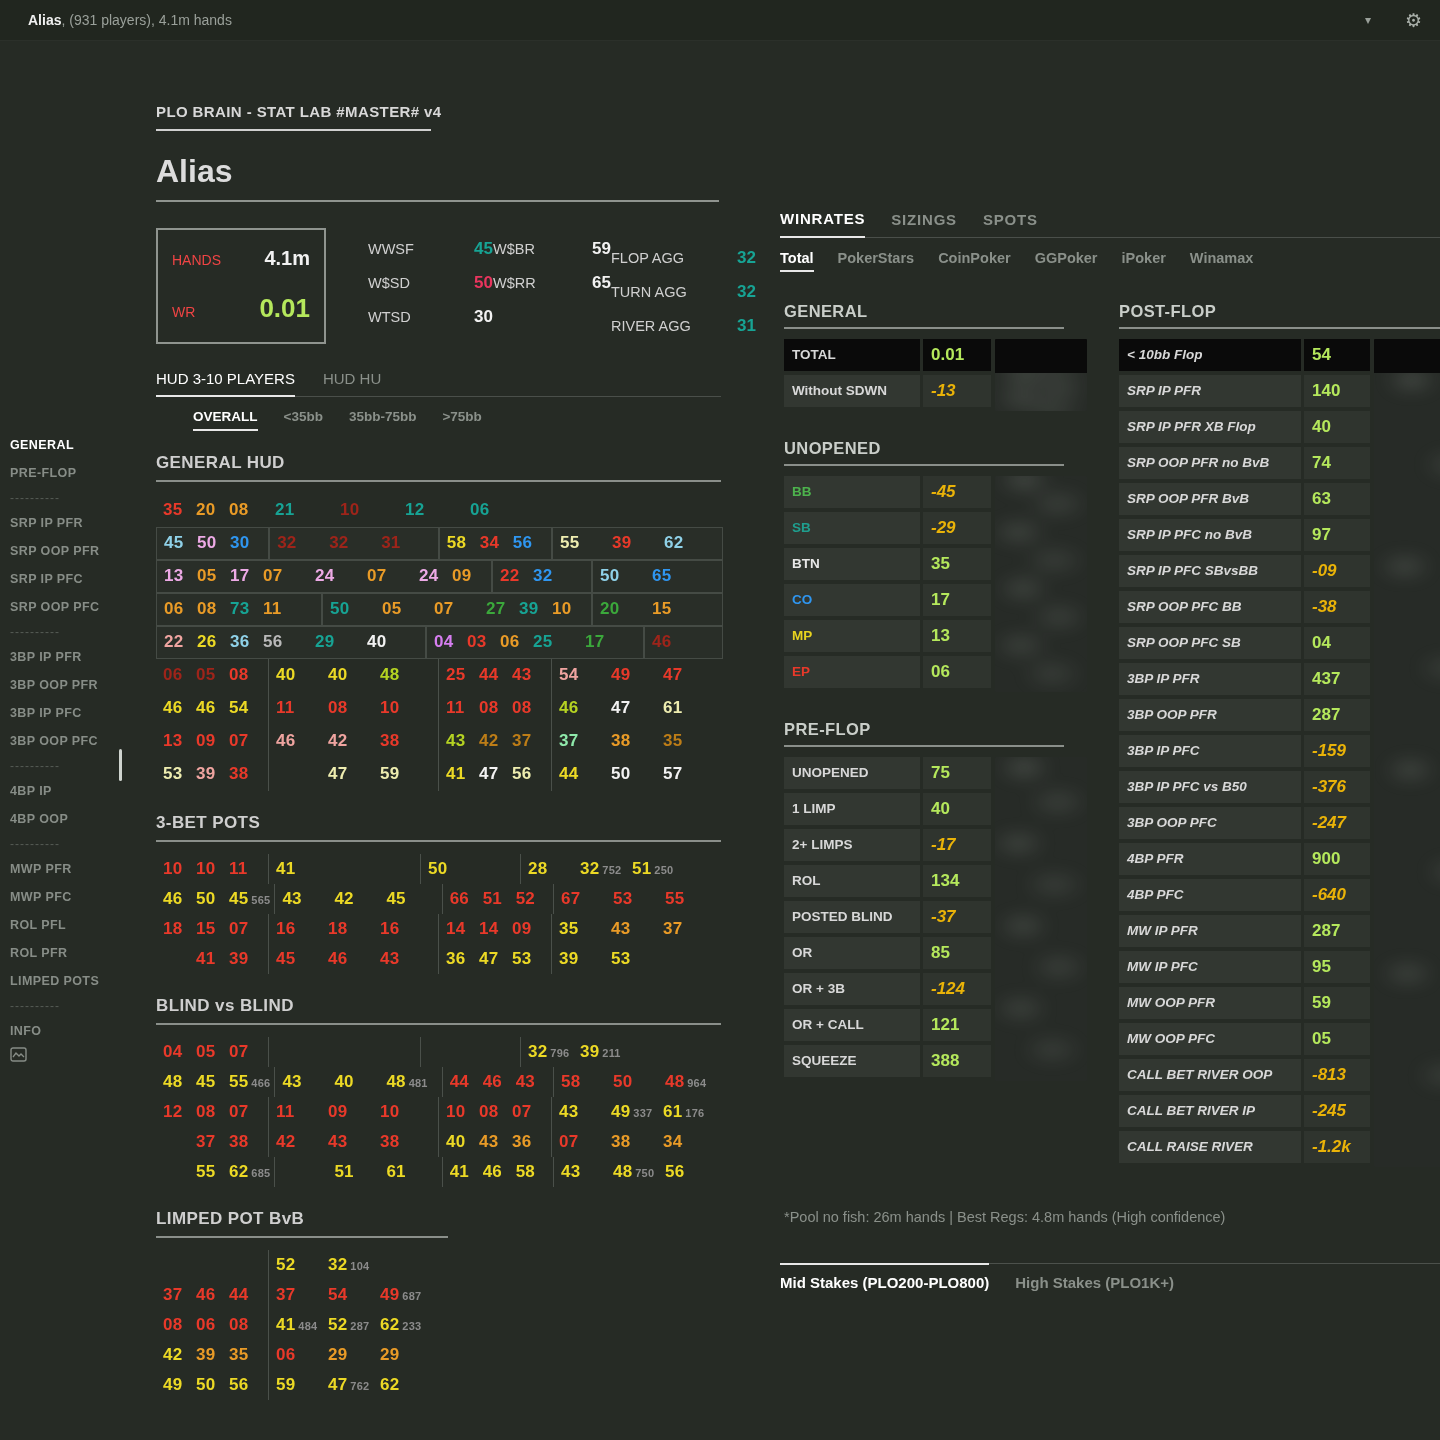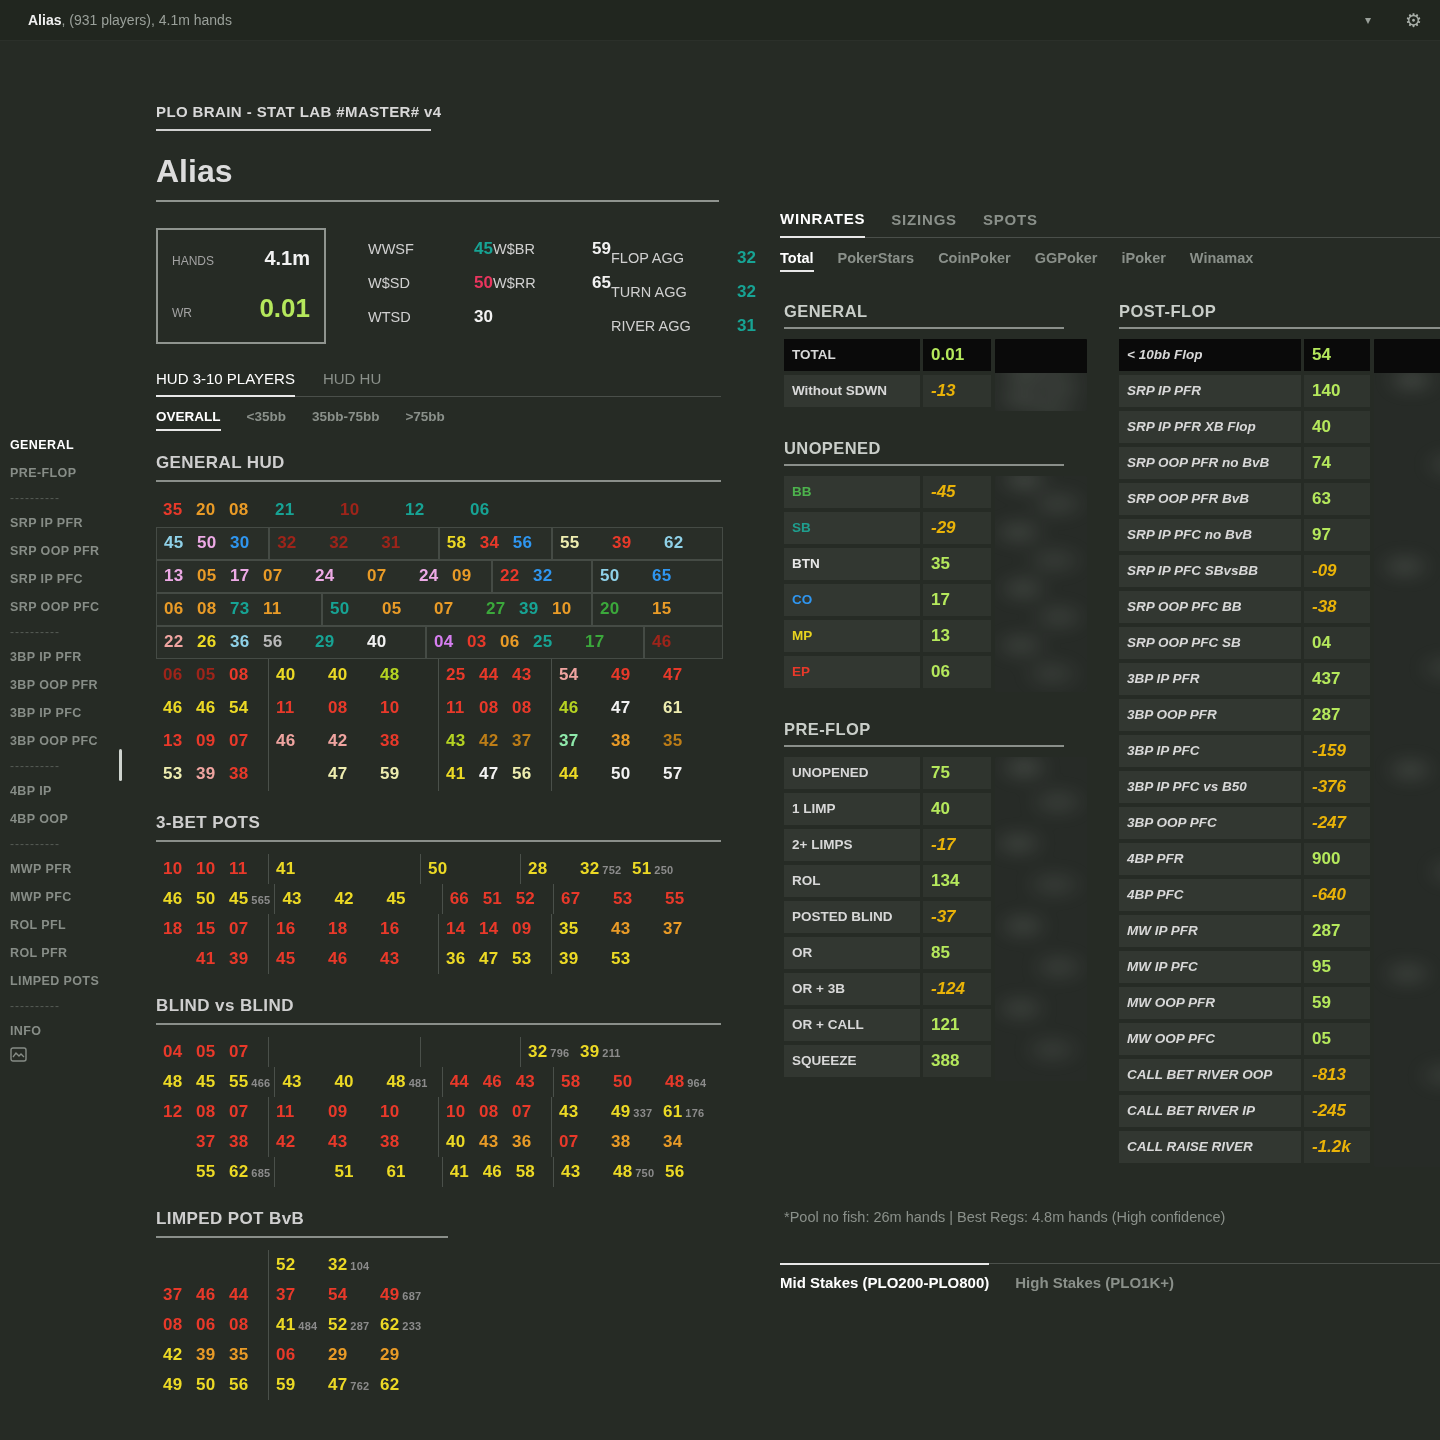--- a/index.html
+++ b/index.html
@@ -27,34 +27,34 @@
   
   .main{width:600px;flex:0 0 600px;padding:20px 0 0 35px;}
   .brand{font-size:15px;font-weight:bold;color:#d8d8d8;letter-spacing:.4px;padding-bottom:9px;
          border-bottom:2px solid #d0d0d0;width:275px;white-space:nowrap;}
   .player{font-size:32px;font-weight:bold;color:#dcdcdc;margin-top:22px;padding-bottom:10px;
           border-bottom:2px solid #8f948f;width:563px;}
   .toprow{display:flex;margin-top:26px;}
   .statsbox{border:2px solid #8f948f;width:152px;height:100px;padding:6px 14px;display:flex;
             flex-direction:column;justify-content:space-around;}
   .statsbox .line{display:flex;justify-content:space-between;align-items:baseline;}
-  .statsbox .lbl{color:#a3a3a3;font-size:12px;}
+  .statsbox .lbl{color:#ef4444;font-size:14px;}
   .statsbox .v-hands{color:#f2f2f2;font-size:20px;font-weight:bold;}
   .statsbox .v-wr{color:#b5e85c;font-size:26px;font-weight:bold;}
   .quick{display:flex;margin-left:42px;padding-top:4px;}
   .qcol{display:flex;flex-direction:column;}
   .qcol.c1{width:125px;} .qcol.c2{width:118px;} .qcol.c3{width:145px;margin-top:9px;}
   .qrow{display:flex;justify-content:space-between;height:34px;align-items:center;}
   .qlbl{color:#d0d0d0;font-size:14.5px;font-weight:normal;white-space:nowrap;}
   .qval{font-size:17px;font-weight:bold;margin-left:10px;}
   
   .hudtabs{display:flex;margin-top:26px;border-bottom:1px solid #4a4f4a;width:565px;}
   .htab{font-size:15px;font-weight:normal;color:#8a908a;padding:0 0 8px 0;margin-right:28px;cursor:pointer;}
   .htab.active{color:#ffffff;border-bottom:2px solid #e8e8e8;margin-bottom:-1px;}
-  .subtabs{display:flex;margin-top:12px;width:565px;}
+  .subtabs{display:flex;margin-top:12px;width:565px;margin-left:37px;}
   .stab{font-size:13.5px;font-weight:bold;color:#8a908a;margin-right:26px;padding-bottom:5px;cursor:pointer;}
   .stab.active{color:#ffffff;border-bottom:2px solid #e8e8e8;}
   
   .hudsec{margin-top:22px;width:567px;}
   .hudsec h3{margin:0;font-size:17px;font-weight:bold;color:#cfcfcf;letter-spacing:.4px;}
   .hudsec .rule{height:2px;background:#8a8f8a;margin:7px 0 12px 0;width:565px;}
   .hudsec.limped .rule{width:292px;}
   .hudrow{display:flex;align-items:stretch;}
   .grp{display:flex;align-items:center;padding:2px 6px 2px 7px;box-sizing:border-box;}
   .grp.box{border:1px solid #454b45;background:rgba(255,255,255,0.015);}

